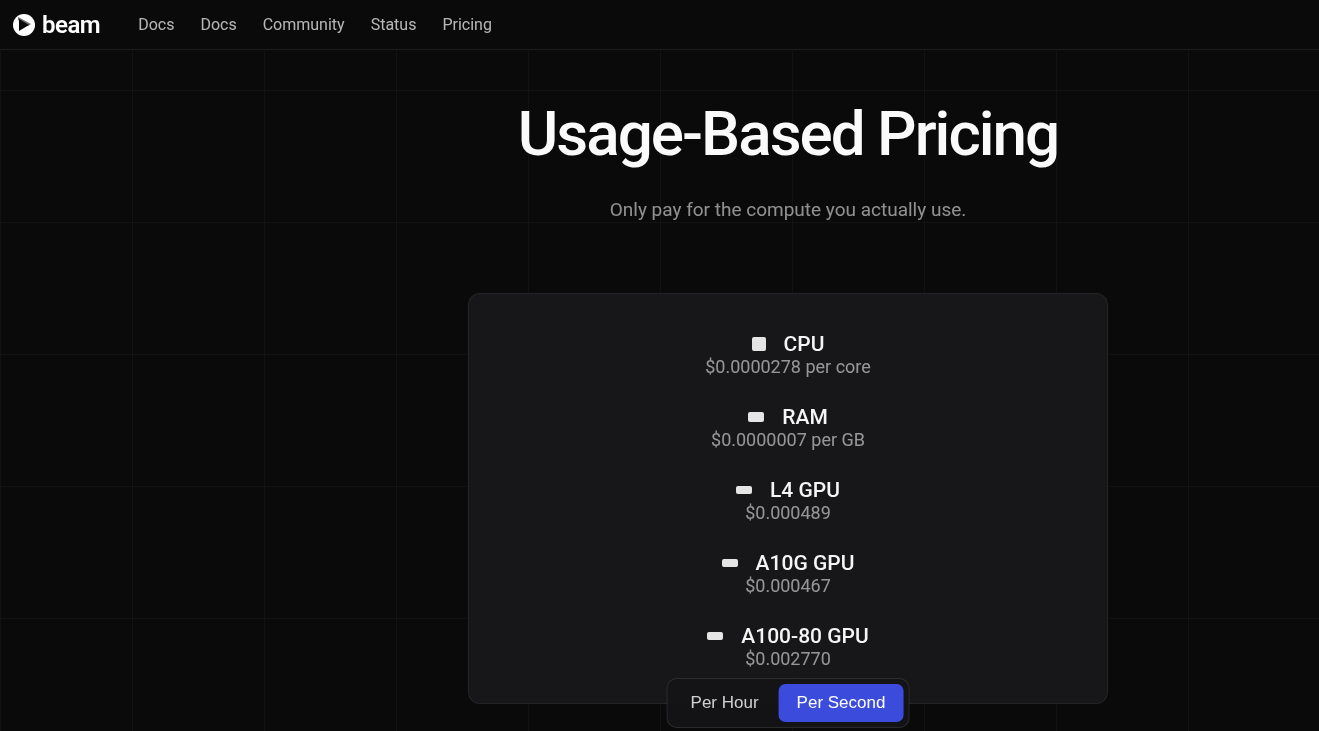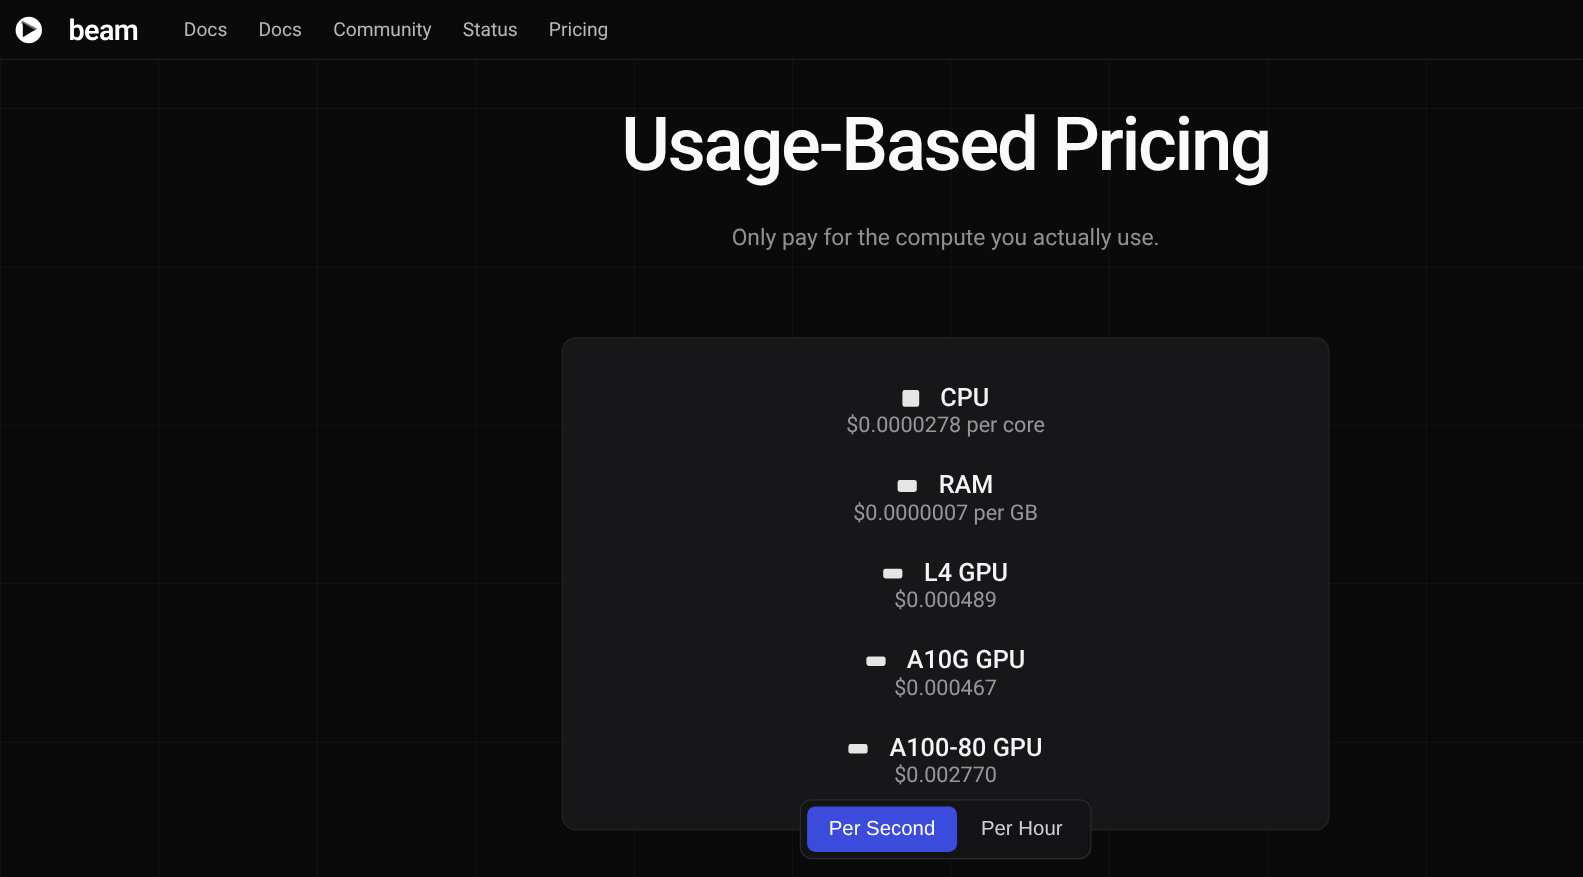--- a/index.html
+++ b/index.html
@@ -41,21 +41,21 @@
       border-bottom: 1px solid rgba(255,255,255,0.08);
       position: relative;
       z-index: 10;
       background: #0a0a0a;
       height: 50px;
     }
     
     .logo {
       display: flex;
       align-items: center;
-      gap: 21px;
+      gap: 6px;
       margin-right: 38px;
     }
     
     .logo-icon {
       width: 24px;
       height: 24px;
     }
     
     .logo-text {
       font-size: 24px;
@@ -86,20 +86,21 @@
       align-items: center;
       padding-top: 35px;
     }
     
     .content-wrapper {
       width: 640px;
       margin-left: 257px;
       display: flex;
       flex-direction: column;
       align-items: center;
+      margin-top: 12px;
     }
     
     .title {
       font-size: 62px;
       font-weight: 500;
       letter-spacing: -2px;
       color: #fafafa;
       margin-bottom: 28px;
       white-space: nowrap;
     }
@@ -266,18 +267,18 @@
 
       <div class="pricing-row">
         <div class="pricing-left">
           <div class="resource-icon gpu"></div>
           <span class="resource-name">A100-80 GPU</span>
         </div>
         <span class="resource-price">$0.002770</span>
       </div>
 
       <div class="toggle-wrapper">
+        <button class="toggle-btn">Per Hour</button>
         <button class="toggle-btn active">Per Second</button>
-        <button class="toggle-btn">Per Hour</button>
       </div>
     </div>
   </div>
 </main>
 
 </body></html>

